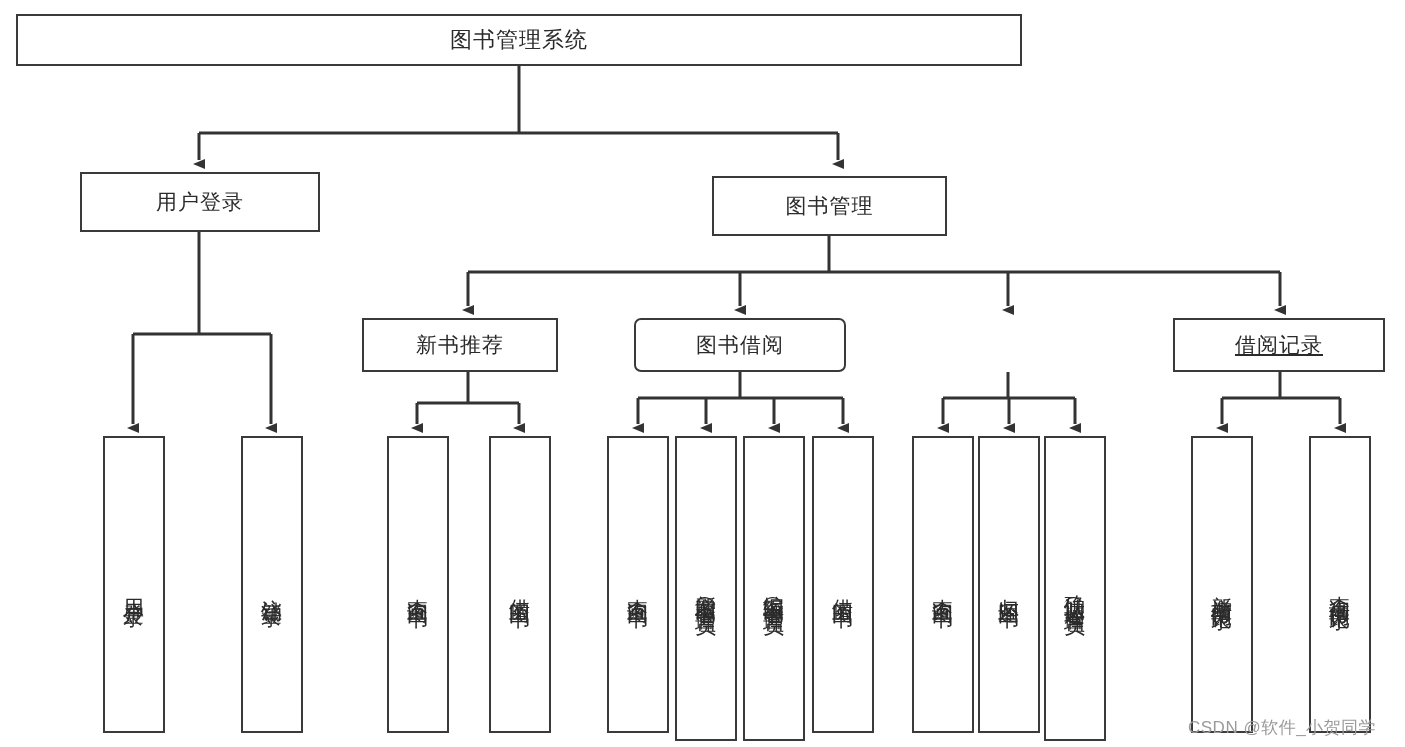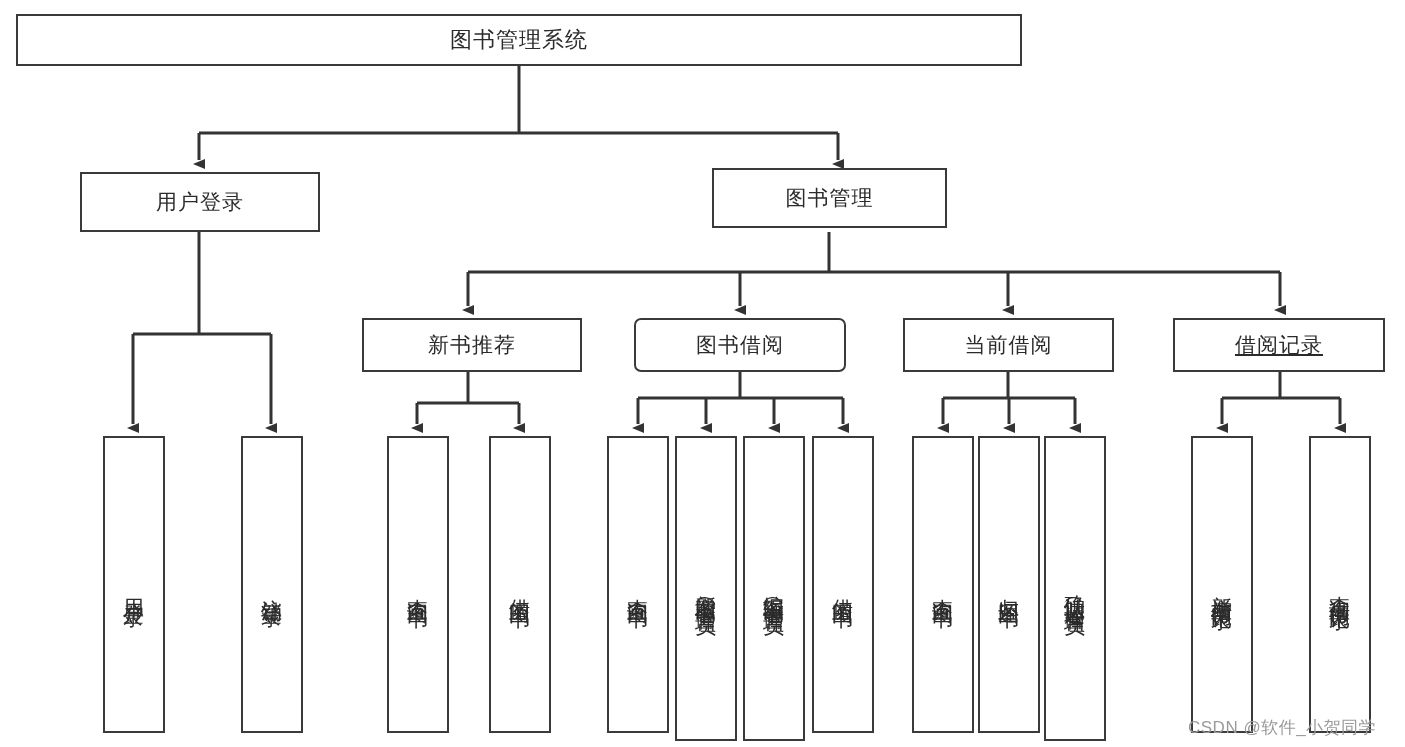--- a/index.html
+++ b/index.html
@@ -66,25 +66,24 @@
       <path d="M1280,372 L1280,398"></path>
       <path d="M1222,398 L1340,398"></path>
       <path d="M1222,398 L1222,424" marker-end="url(#arrow)"></path>
       <path d="M1340,398 L1340,424" marker-end="url(#arrow)"></path>
     </g>
   </svg>
 
   <div class="node h root" style="left:16px;top:14px;width:1006px;height:52px;">图书管理系统</div>
 
   <div class="node h" style="left:80px;top:172px;width:240px;height:60px;">用户登录</div>
-  <div class="node h" style="left:712px;top:168px;width:235px;height:60px;">图书管理</div>
+  <div class="node h" style="left:712px;top:176px;width:235px;height:60px;">图书管理</div>
 
-  <div class="node h" style="left:362px;top:318px;width:220px;height:54px;">新书推荐</div>
+  <div class="node h" style="left:362px;top:318px;width:196px;height:54px;">新书推荐</div>
   <div class="node h" style="left:634px;top:318px;width:212px;height:54px;border-radius:7px;">图书借阅</div>
-  <div class="node h" style="left:903px;top:318px;width:211px;height:54px;">当前借阅</div>
   <div class="node h" style="left:1173px;top:318px;width:212px;height:54px;text-decoration:underline;">借阅记录</div>
 
   <div class="node v" style="left:103px;top:436px;width:62px;height:297px;">用户登录</div>
   <div class="node v" style="left:241px;top:436px;width:62px;height:297px;">注销登录</div>
 
   <div class="node v" style="left:387px;top:436px;width:62px;height:297px;">查询图书</div>
   <div class="node v" style="left:489px;top:436px;width:62px;height:297px;">借阅图书</div>
 
   <div class="node v" style="left:607px;top:436px;width:62px;height:297px;">查询图书</div>
   <div class="node v" style="left:675px;top:436px;width:62px;height:305px;">新增图书（管理员）</div>

